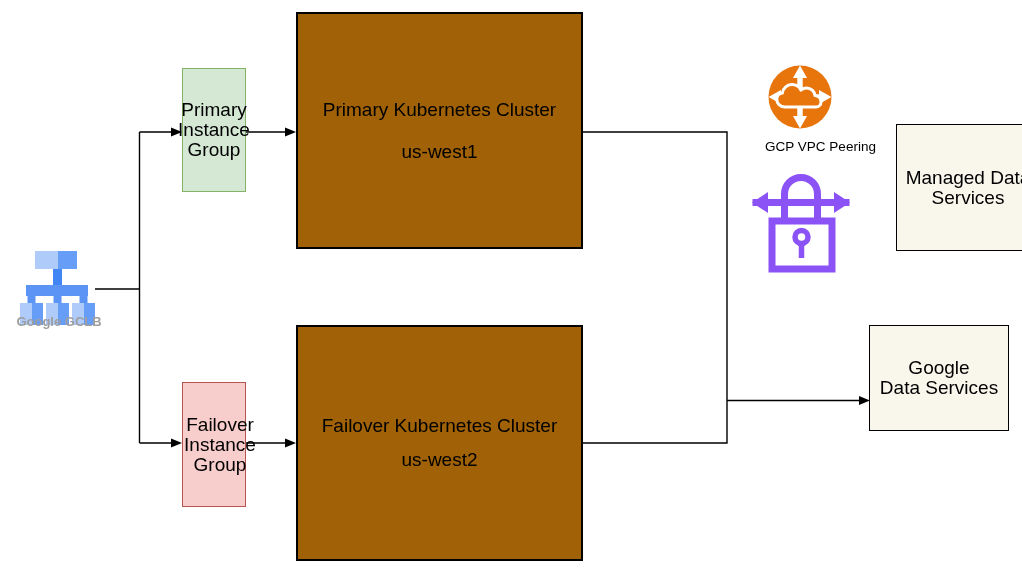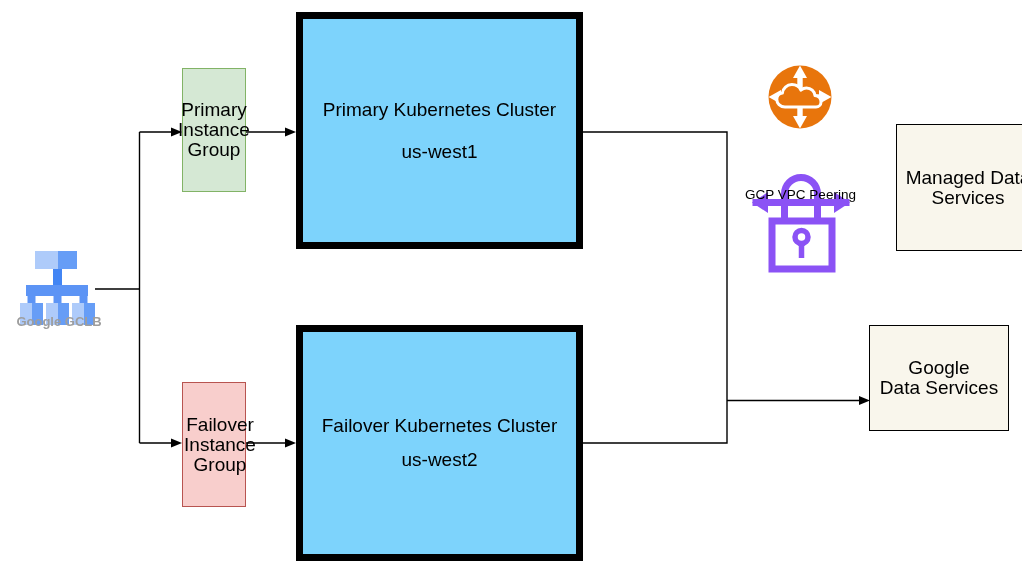--- a/index.html
+++ b/index.html
@@ -19,40 +19,40 @@
     align-items:center;
     justify-content:center;
     text-align:center;
     color:#000;
     font-size:19px;
     line-height:20px;
     white-space:pre-line;
   }
   .node.green{background:#d5e8d4;border:1px solid #82b366;}
   .node.red{background:#f8cecc;border:1px solid #b85450;}
-  .node.blue{background:#7dd3fc;border:7px solid #000000;}
+  .node.blue{background:#a16207;border:2px solid #000000;}
   .node.cream{background:#f9f6ec;border:1px solid #000000;}
   #primary-ig{left:182px;top:68px;width:64px;height:124px;}
   #failover-ig{left:182px;top:382px;width:64px;height:125px;padding-left:12px;}
   #primary-k8s{left:296px;top:12px;width:287px;height:237px;gap:22px;}
   #failover-k8s{left:296px;top:325px;width:287px;height:236px;gap:14px;}
   #managed-data{left:870px;top:124px;width:144px;height:127px;margin-left:26px;}
   #google-data{left:869px;top:325px;width:140px;height:106px;}
   .icon-label{
     position:absolute;
     text-align:center;
     color:#000;
     font-size:13.5px;
     line-height:15px;
   }
   #gclb-label{
     left:8px;top:314px;width:102px;
     font-weight:bold;font-size:13px;color:#9e9e9e;
   }
-  #vpc-label{left:728px;top:139px;width:145px;margin-top:48px;}
+  #vpc-label{left:748px;top:139px;width:145px;}
 </style>
 </head>
 <body>
 
 <div class="canvas">
 
   <svg class="layer" width="1022" height="577" viewBox="0 0 1022 577">
 
     <g stroke="#000000" stroke-width="1.4" fill="none">
       <path d="M95 289 H139.5 M139.5 132 V443 M139.5 132 H171.5 M139.5 443 H171.5"></path>

